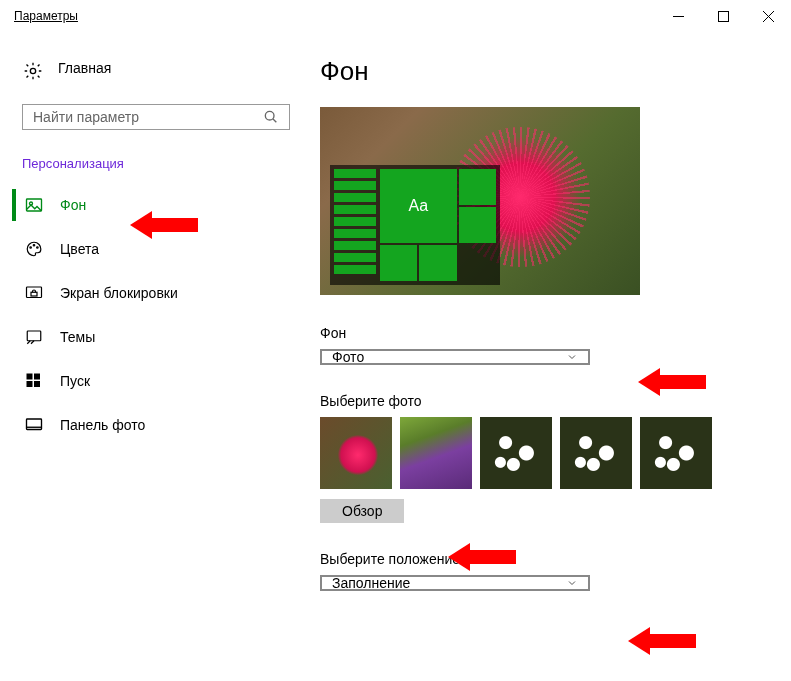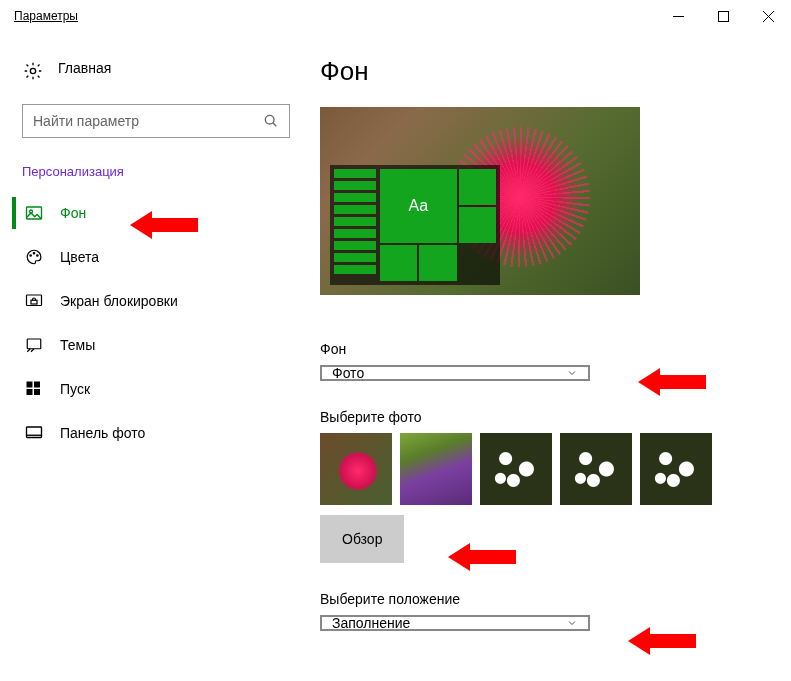--- a/index.html
+++ b/index.html
@@ -29,21 +29,21 @@
   }
   .content { display: flex; padding: 20px 0 0 10px; }
   .sidebar { width: 310px; padding-right: 20px; padding-left: 2px; }
   .home-row {
     display: flex; 
     padding: 8px 10px; margin-bottom: 14px;
   }
   .home-row .icon { width: 22px; height: 22px; margin-right: 14px; display:flex;align-items:center;justify-content:center; }
   .searchbox {
     border: 1px solid #999;
-    height: 34px;
+    height: 26px;
     display: flex; align-items: center;
     padding: 0 10px;
     margin: 0 10px 26px 10px;
     color: #666;
     justify-content: space-between;
   }
   .section-label { color: #6d28d9; font-size: 13px; padding: 0 10px 12px 10px; }
   .nav-item {
     display: flex; align-items: center;
     padding: 12px 12px;
@@ -53,21 +53,21 @@
   .nav-item.selected { color: #008a17; }
   .nav-item.selected::before {
     content: ""; position: absolute; left: 0; top: 6px; bottom: 6px;
     width: 4px; background: #008a17;
   }
   .main { flex: 1; padding-right: 30px; }
   .page-title { font-size: 26px; font-weight: 400; margin-bottom: 20px; margin-top:4px;}
   .preview {
     width: 320px; height: 188px;
     background: linear-gradient(135deg,#7a5a3a 0%, #8a6a4a 20%, #556b2f 60%, #3a5023 100%);
-    position: relative; margin-bottom: 46px;
+    position: relative; margin-bottom: 30px;
     overflow:hidden;
   }
   .preview .flower {
     position:absolute; top:30px; right:60px; width:120px; height:120px;
     background: radial-gradient(circle,#ff2a6d 0%, #e01050 40%, rgba(224,16,80,0) 72%);
     border-radius:50%;
   }
   .preview .flower::after{
     content:""; position:absolute; inset:-10px;
     background: repeating-conic-gradient(#ff2a6d 0deg 2deg, transparent 2deg 6deg);
@@ -97,21 +97,21 @@
      background:radial-gradient(circle,#ff2a6d,#d01050 60%,transparent 72%);}
   .t2{ background:linear-gradient(160deg,#7ea83a 0%, #5a7d2a 30%, #7b3fa0 55%, #5a2b78 100%);}
   .t3,.t4,.t5{ background:#2a3318; position:relative;}
   .t3::after,.t4::after,.t5::after{content:"";position:absolute;inset:10px;
     background:
      radial-gradient(circle at 30% 30%,#fff 0 6px,transparent 7px),
      radial-gradient(circle at 70% 50%,#fff 0 7px,transparent 8px),
      radial-gradient(circle at 45% 72%,#fff 0 6px,transparent 7px),
      radial-gradient(circle at 20% 68%,#fff 0 5px,transparent 6px);}
   .browse-btn {
-    background: #ccc; border: none; padding: 16px 22px;
+    background: #ccc; border: none; padding: 4px 22px;
     font-size: 14px; margin-bottom: 28px; display:inline-block;
   }
   
   .arrow {
     position: absolute; display:flex; align-items:center;
   }
   .arrow .shaft{ height:14px; background:#ff0000; }
   .arrow .head-l{
     width:0;height:0;border-top:14px solid transparent;border-bottom:14px solid transparent;
     border-right:22px solid #ff0000;

